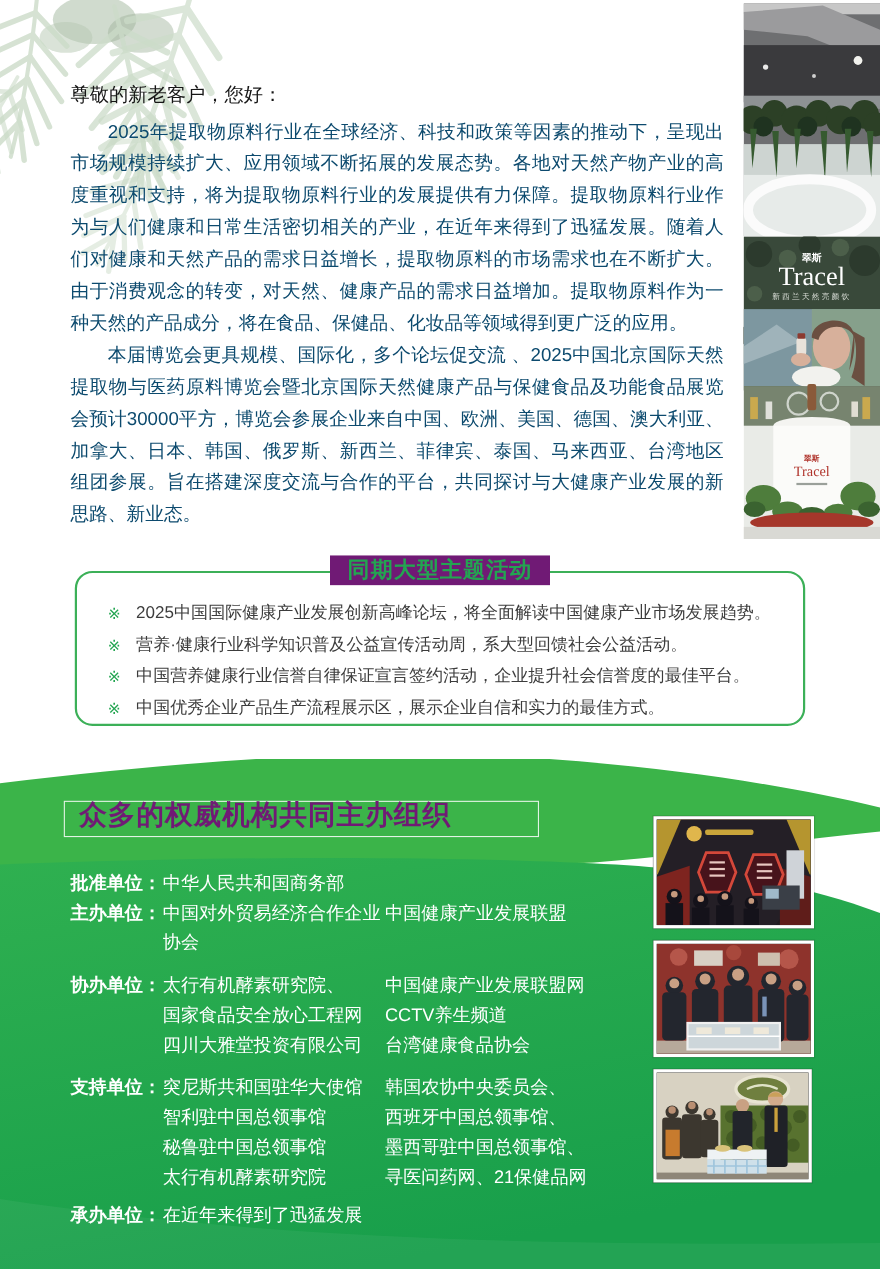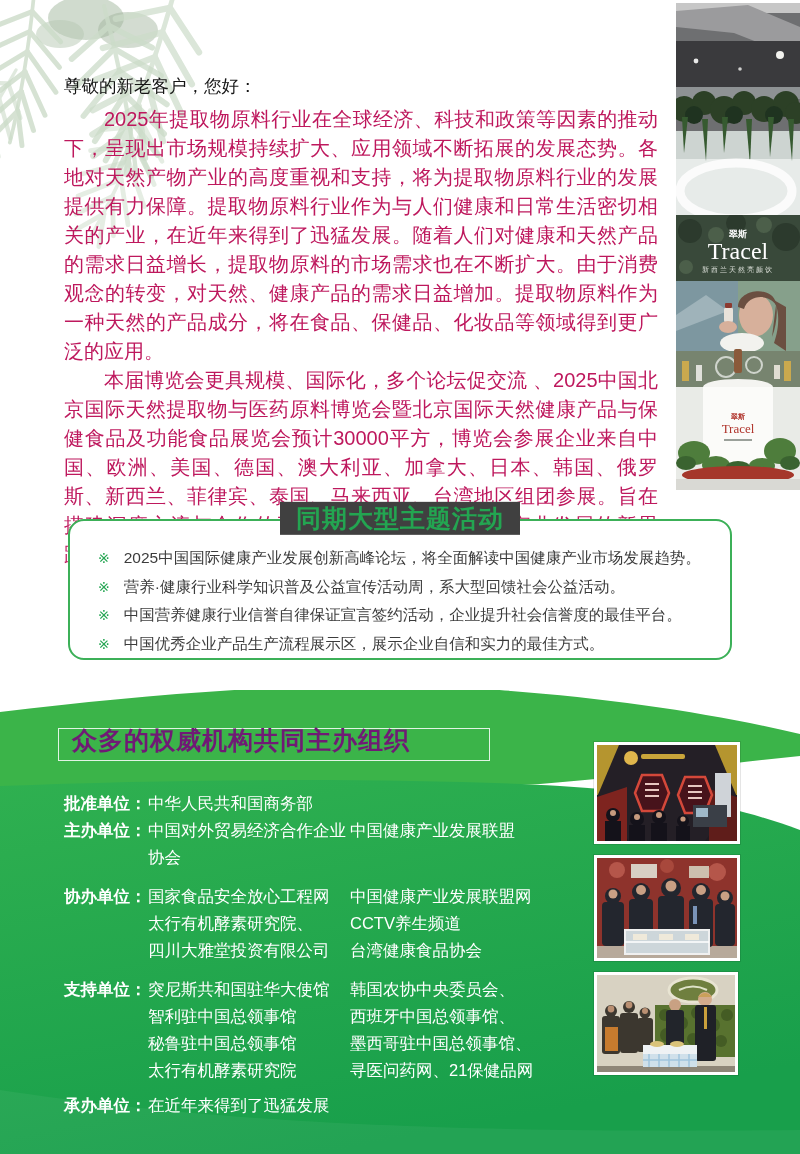--- a/index.html
+++ b/index.html
@@ -5,32 +5,32 @@
   html,body{margin:0;padding:0;background:#fff;}
   .page{position:relative;width:800px;height:1154px;background:#ffffff;overflow:hidden;
         font-family:"Liberation Sans","DejaVu Sans",sans-serif;}
 
   
   .fern{position:absolute;left:0;top:0;pointer-events:none;}
 
   
   .intro{position:absolute;left:64px;top:74px;width:594px;}
   .greeting{font-size:17.5px;font-weight:normal;color:#161616;margin:0 0 7px 0;}
-  .para{font-size:20px;line-height:29px;color:#be185d;text-align:justify;text-indent:2em;margin:0;}
+  .para{font-size:17px;line-height:29px;color:#0c4a6e;text-align:justify;text-indent:2em;margin:0;}
 
   
   .photo-strip{position:absolute;left:676px;top:3px;width:124px;height:487px;}
   .photo-strip svg{display:block;}
 
   
   .act-wrap{position:absolute;left:68px;top:519px;width:664px;}
   .act-box{box-sizing:border-box;width:664px;height:141px;border:2px solid #3cb058;border-radius:16px;
            background:#fff;padding:23px 14px 0 18px;}
-  .act-title{position:absolute;top:0;left:50%;transform:translate(-50%,-52%);background:#404040;
-             padding:0 16px;color:#23a551;font-size:25px;font-weight:bold;white-space:nowrap;letter-spacing:1px;}
+  .act-title{position:absolute;top:0;left:50%;transform:translate(-50%,-52%);background:#701a75;
+             padding:0 16px;color:#23a551;font-size:20px;font-weight:bold;white-space:nowrap;letter-spacing:1px;}
   .act-list{list-style:none;margin:0;padding:0;}
   .act-list li{display:flex;align-items:flex-start;font-size:15.5px;line-height:28.5px;color:#3c3c3c;}
   .act-bullet{color:#23a551;font-size:14px;margin:0 14px 0 10px;flex:0 0 auto;}
 
   
   .org-section{position:absolute;left:0;top:690px;width:800px;height:464px;}
   .org-shapes{position:absolute;left:0;top:0;}
   .org-title-box{position:absolute;left:58px;top:38px;width:430px;height:31px;
                  border:1px solid rgba(255,255,255,.85);}
   .org-title{position:absolute;left:72px;top:34px;color:#701a75;font-size:25px;font-weight:bold;letter-spacing:1px;}
@@ -250,22 +250,22 @@
         <div class="org-c1">
             <div>中国对外贸易经济合作企业协会</div>
           </div>
         <div class="org-c2">
             <div>中国健康产业发展联盟</div>
           </div>
       </div>
       <div class="org-group gap-sm">
         <div class="org-label">协办单位：</div>
         <div class="org-c1">
+          <div>太行有机酵素研究院、</div>
           <div>国家食品安全放心工程网</div>
-          <div>太行有机酵素研究院、</div>
           <div>四川大雅堂投资有限公司</div>
         </div>
         <div class="org-c2">
           <div>中国健康产业发展联盟网</div>
           <div>CCTV养生频道</div>
           <div>台湾健康食品协会</div>
         </div>
       </div>
       <div class="org-group gap-sm">
         <div class="org-label">支持单位：</div>

